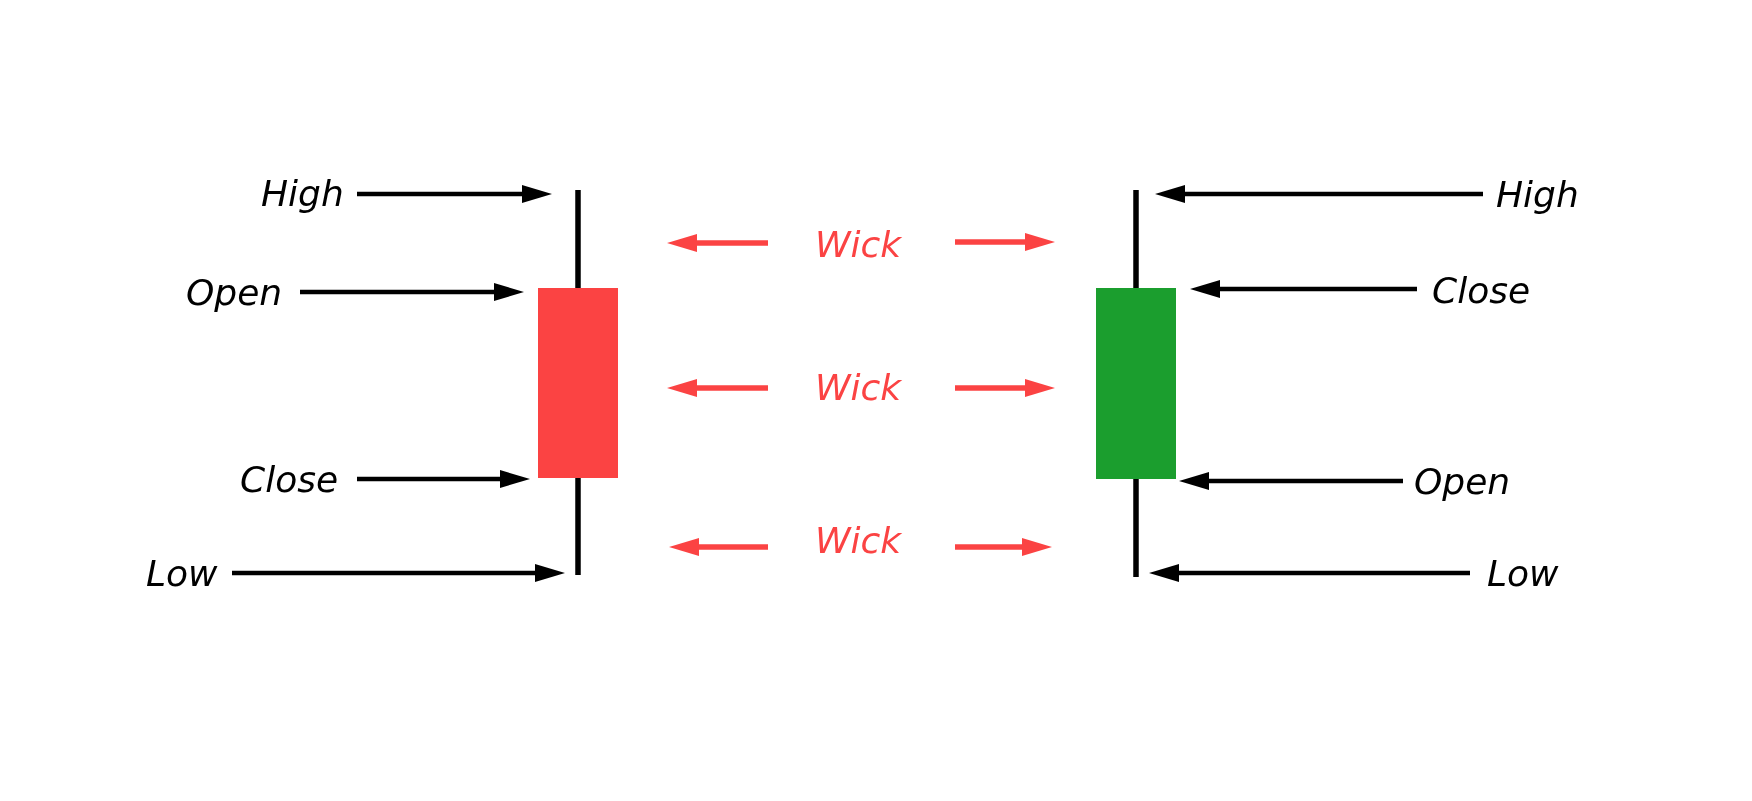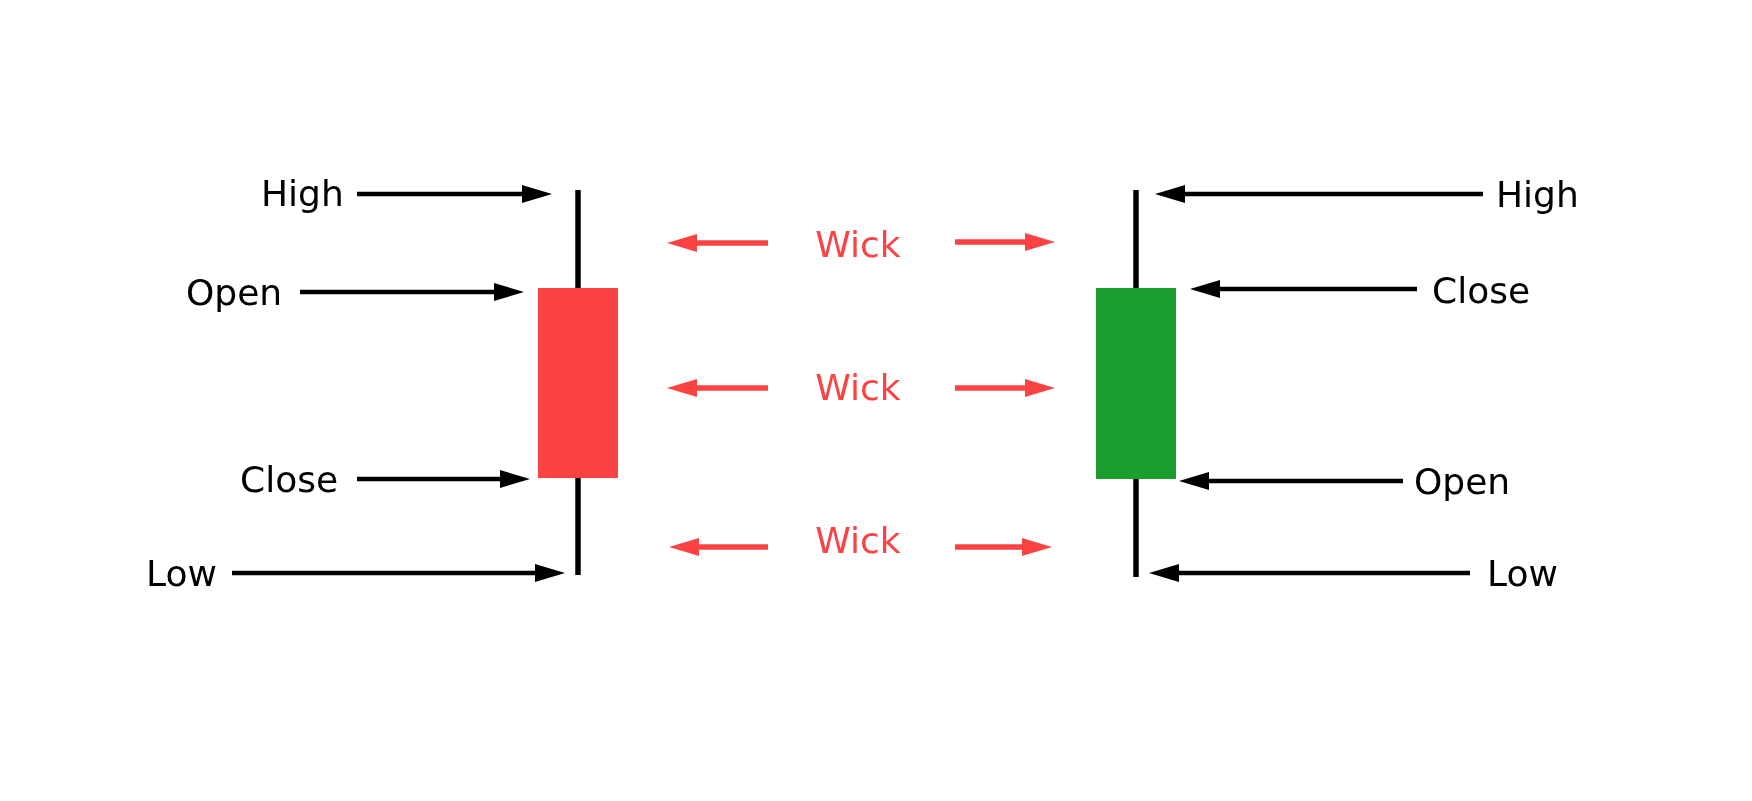--- a/index.html
+++ b/index.html
@@ -7,20 +7,21 @@
     padding: 0;
     background: #ffffff;
   }
   #canvas {
     position: relative;
     width: 1752px;
     height: 801px;
     background: var(--background, #ffffff);
     font-family: "DejaVu Sans", "Liberation Sans", sans-serif;
     overflow: hidden;
+    font-style: italic;
   }
   #diagram-svg {
     position: absolute;
     left: 0;
     top: 0;
   }
   .lbl {
     position: absolute;
     transform: translateY(-50%);
     font-size: 36px;

